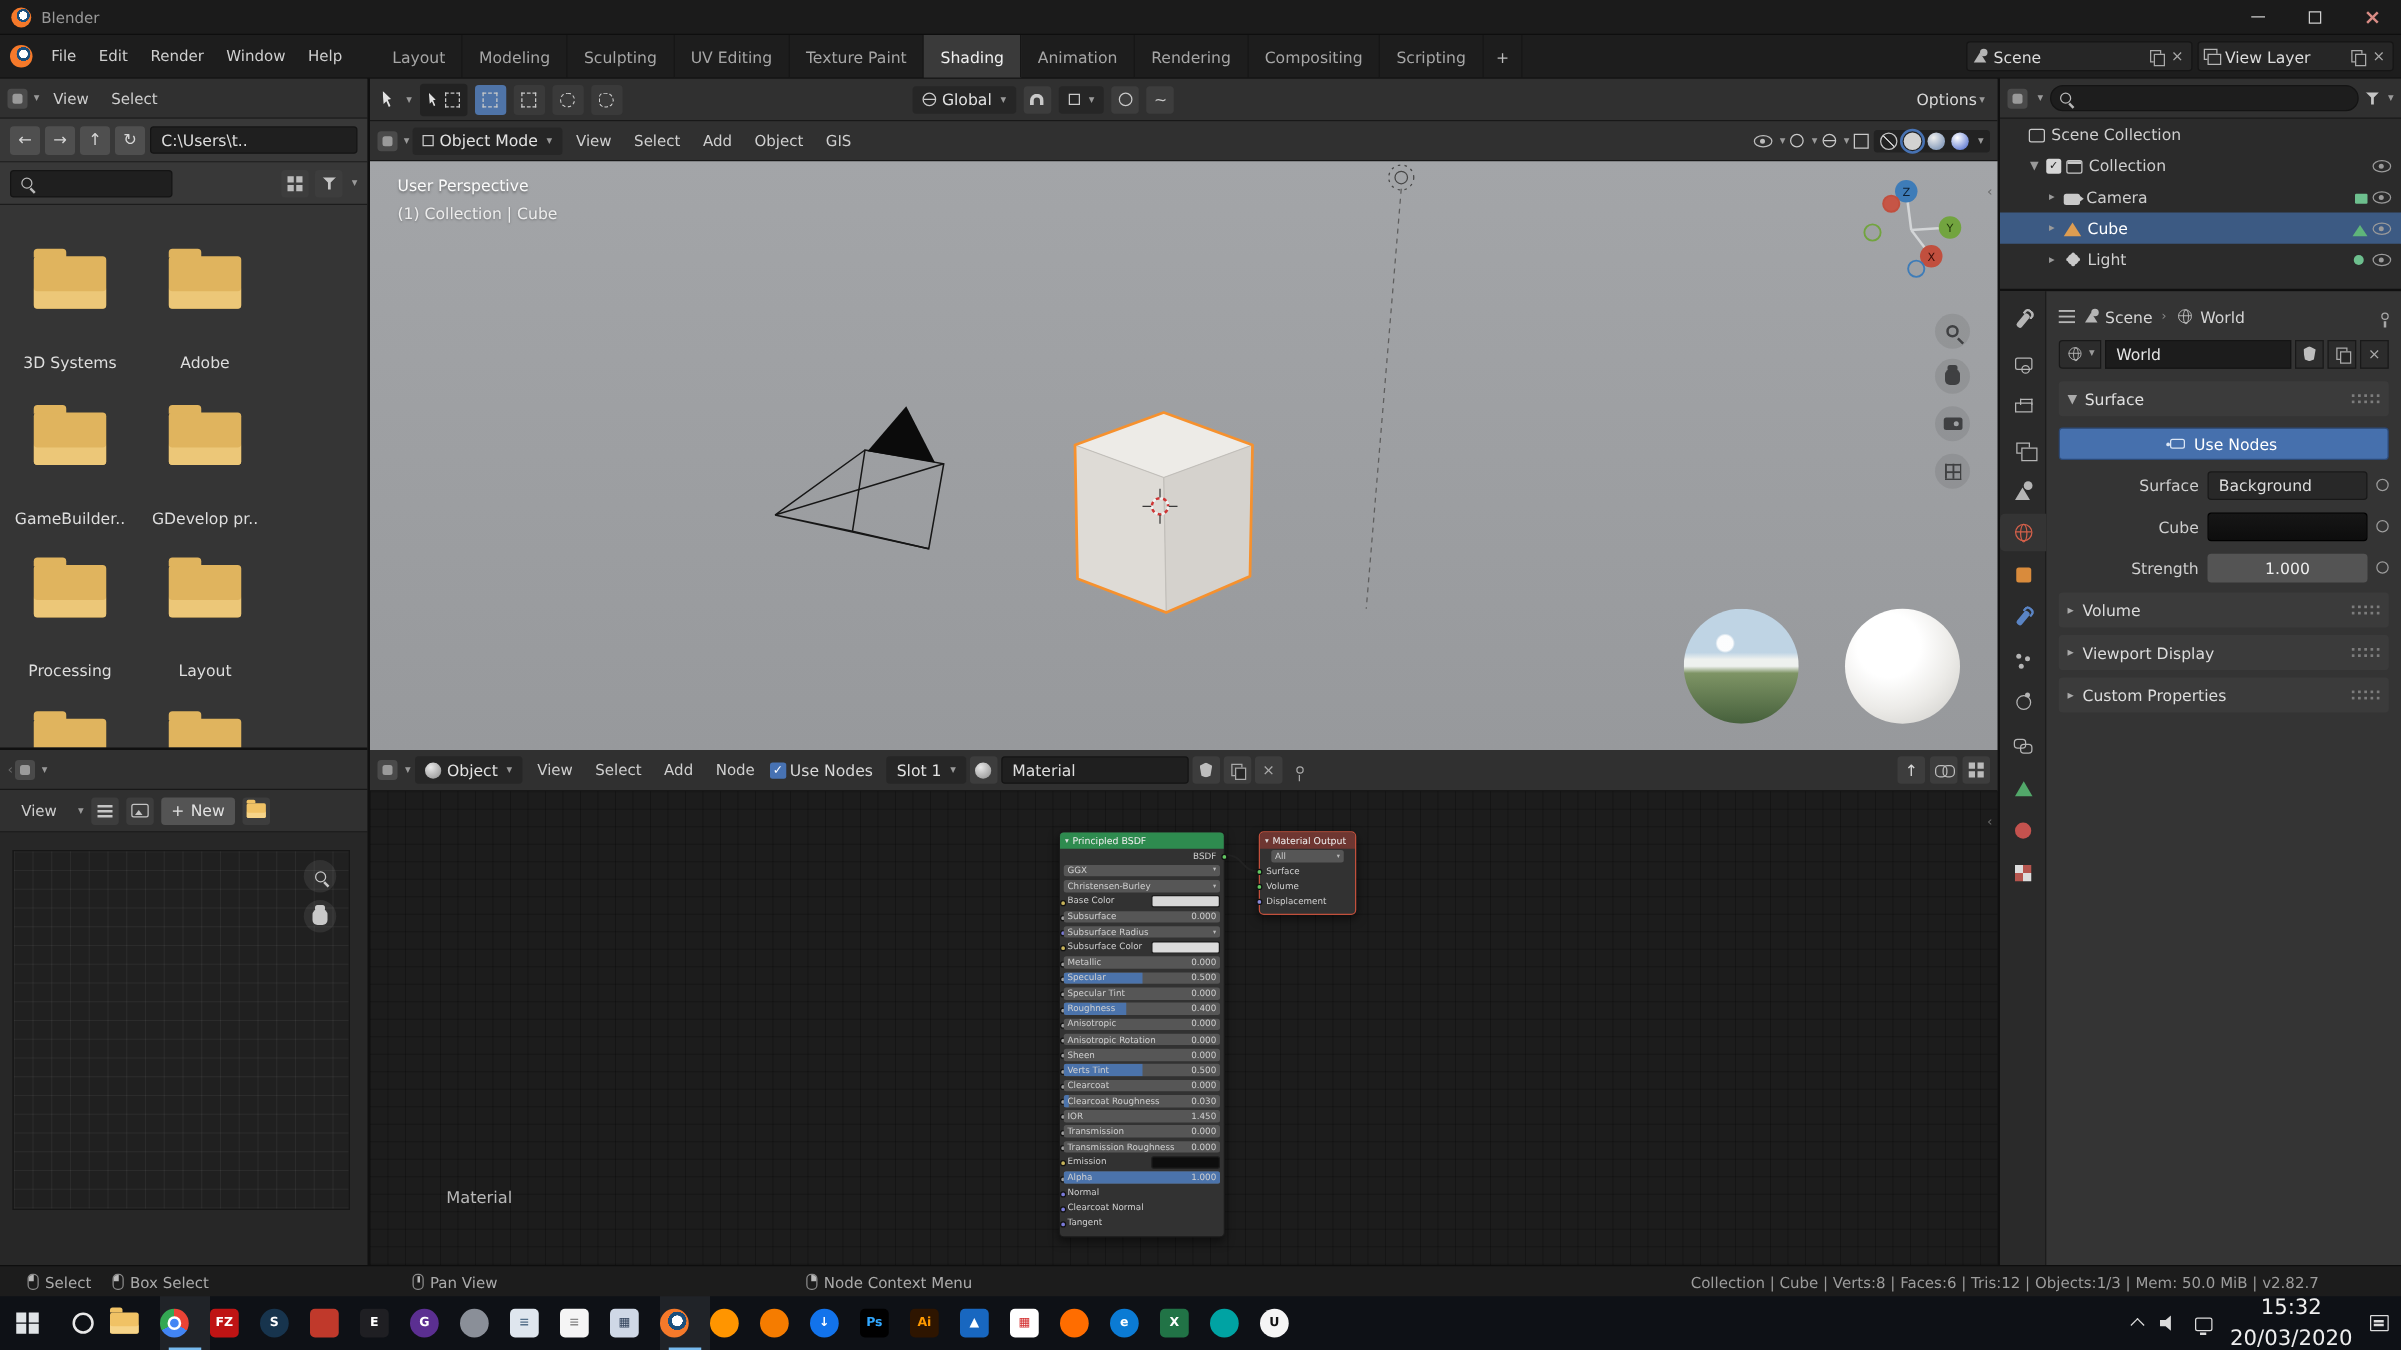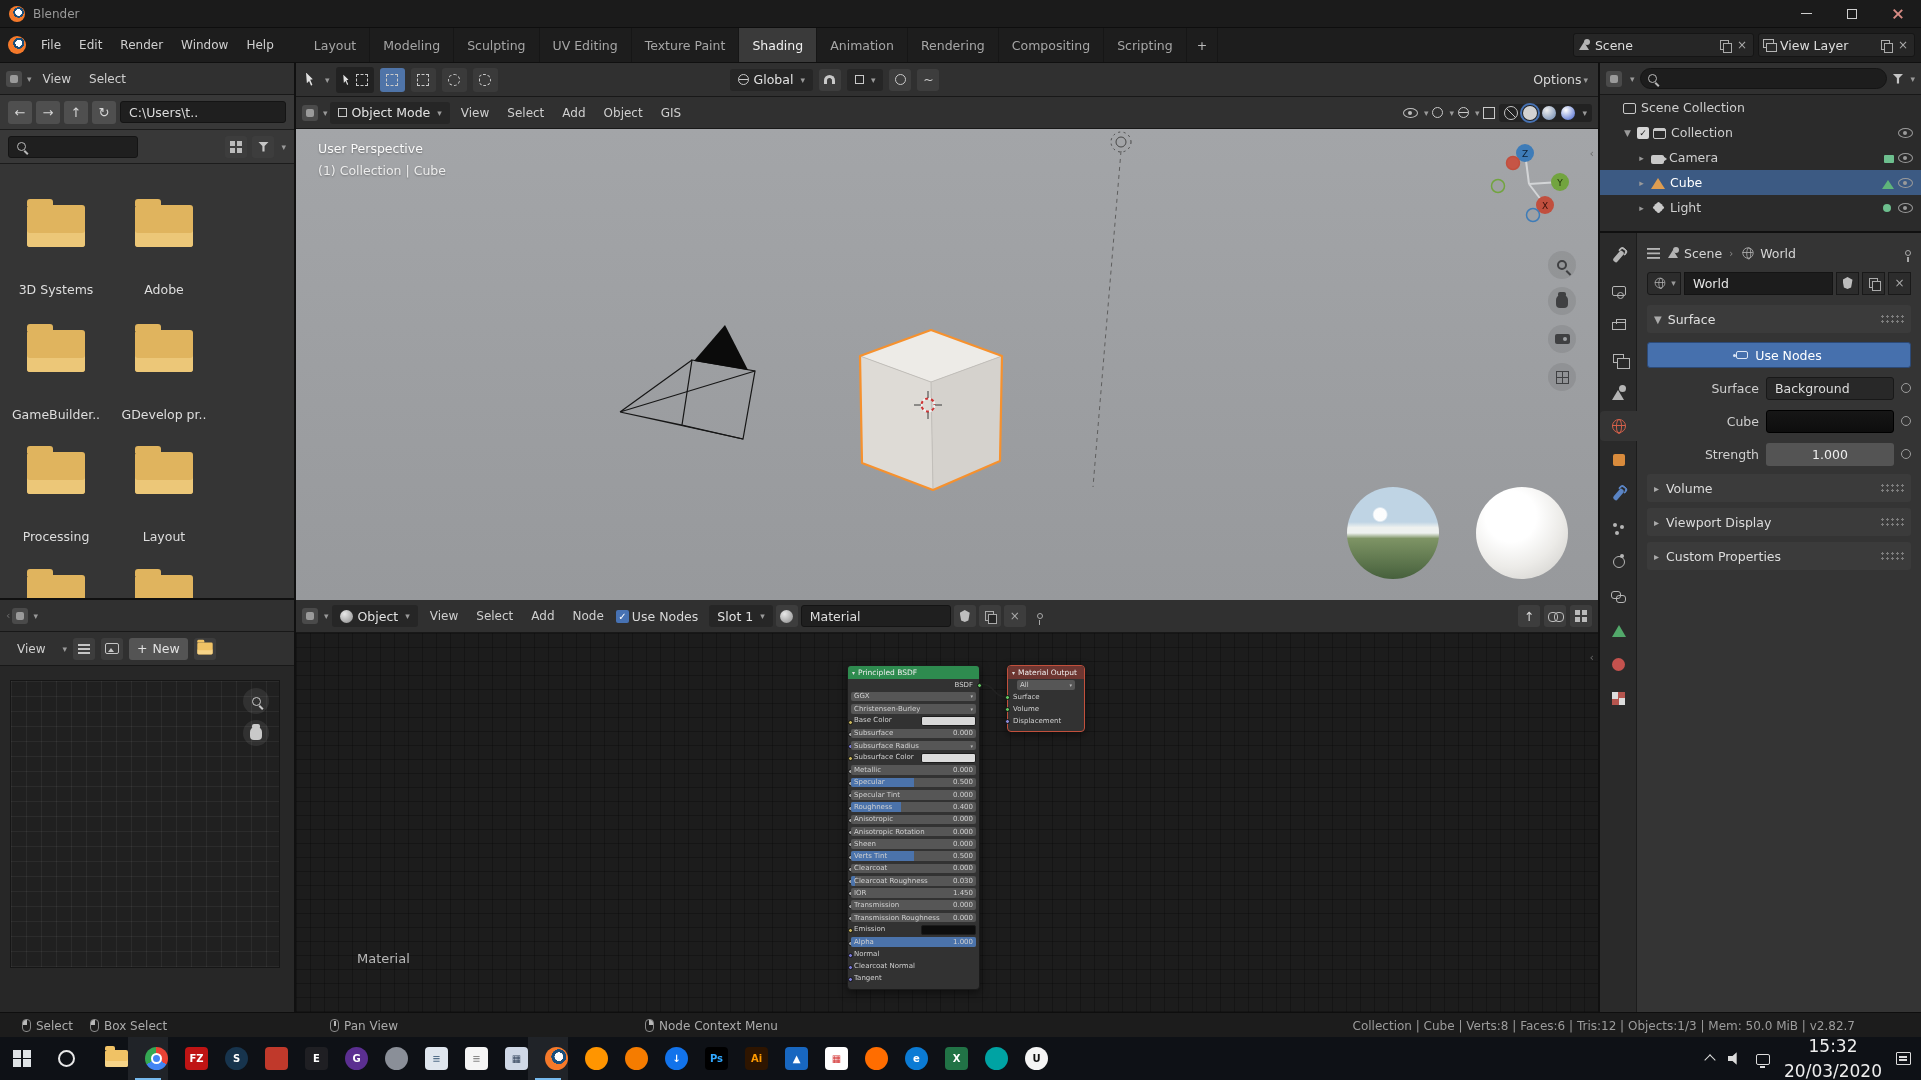--- a/index.html
+++ b/index.html
@@ -268,21 +268,21 @@
 .tb-cell{width:44px;display:flex;align-items:center;justify-content:center}
 .winlogo{display:grid;grid-template-columns:8px 8px;grid-template-rows:8px 8px;gap:1.5px}
 .winlogo span{background:#dfe3e6}
 #tb-search{width:444px;background:#f3f3f3;display:flex;align-items:center;gap:9px;padding:0 12px;border:1px solid #5c5c5c}
 #tb-search .ic-mag{border-color:#444}
 #tb-search .ic-mag::after{background:#444}
 #tb-search input{border:none;outline:none;background:transparent;font-size:13.5px;color:#333;width:100%;font-family:"DejaVu Sans",sans-serif}
 #tb-search input::placeholder{color:#555}
 .cortana{width:17px;height:17px;border:2px solid #e8e8e8;border-radius:50%}
 #tb-apps{display:flex;align-items:stretch}
-.tb-app{width:40px;display:flex;align-items:center;justify-content:flex-end;position:relative}
+.tb-app{width:40px;display:flex;align-items:center;justify-content:flex-start;position:relative}
 .tb-app.active{background:rgba(255,255,255,.08)}
 .tb-app.active::after{content:'';position:absolute;left:7px;right:7px;bottom:0;height:2.5px;background:#76b9ed}
 .app-ico{width:23px;height:23px;border-radius:4px;display:flex;align-items:center;justify-content:center}
 .app-ico.round{border-radius:50%}
 .app-ico b{font-size:10px;color:#fff;font-family:"DejaVu Sans",sans-serif}
 .mini-folder{width:23px;height:17px;background:#f0c265;border-radius:2px;position:relative;box-shadow:inset 0 -6px 0 #f6d489}
 .mini-folder::before{content:'';position:absolute;left:0;top:-4px;width:10px;height:4px;background:#f0c265;border-radius:2px 2px 0 0}
 .chrome-ico{width:23px;height:23px;border-radius:50%;background:conic-gradient(#ea4335 0 120deg,#4285f4 0 240deg,#34a853 0 360deg);position:relative}
 .chrome-ico::after{content:'';position:absolute;inset:6px;border-radius:50%;background:#4285f4;border:2px solid #fff}
 .blender-ico{width:23px;height:23px;border-radius:50%;background:radial-gradient(circle at 60% 42%,#fff 0 22%,#1a4f7c 23% 38%,#f5792a 39%)}

